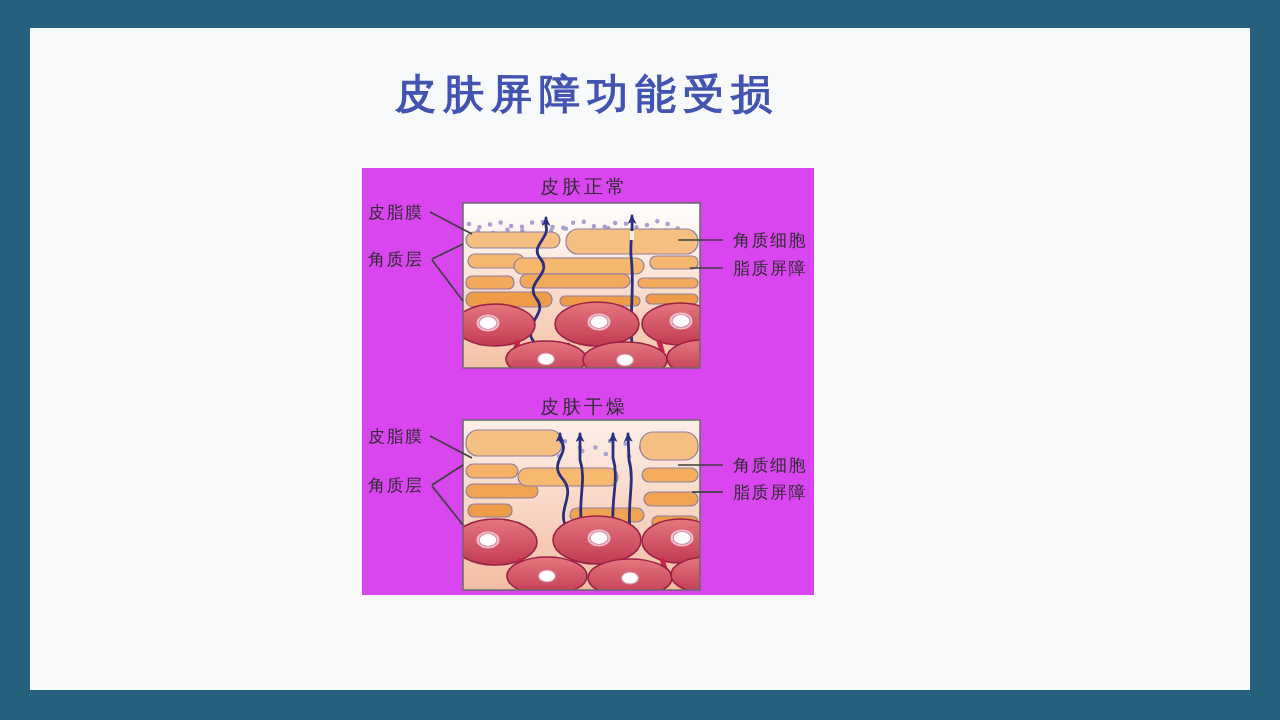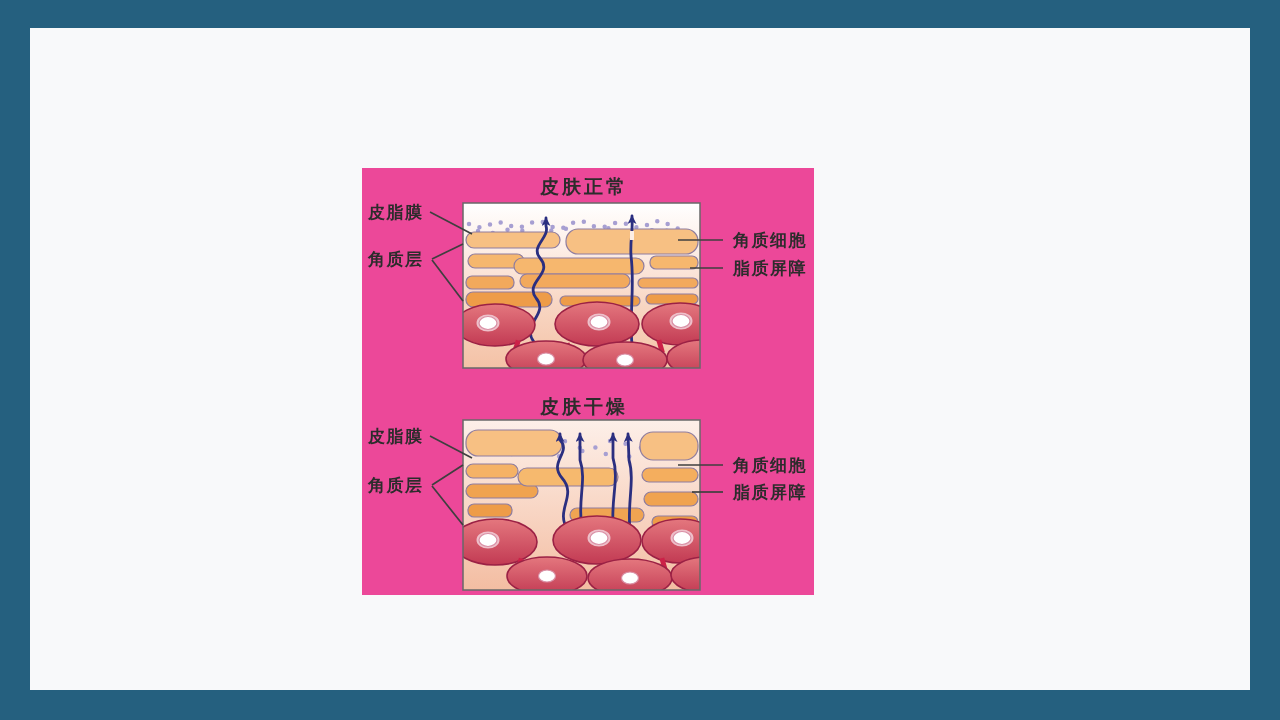--- a/index.html
+++ b/index.html
@@ -14,22 +14,21 @@
   }
   .slide-title{
     position:absolute;left:0;top:44px;width:1114px;margin:0;
     text-align:center;
     font-size:41px;line-height:1.1;font-weight:700;
     letter-spacing:7px;
     color:#4253b2;
   }
   .figure{
     position:absolute;left:332px;top:140px;width:452px;height:427px;
-    background:#ec4899;
-    font-weight:bold;
+    background:#d946ef;
   }
   .figure svg{position:absolute;left:0;top:0;}
   text.ptitle{
     font-family:"Liberation Serif","DejaVu Serif",serif;
     font-size:19px;letter-spacing:3px;fill:#2c2c2c;
   }
   text.lbl{
     font-family:"Liberation Serif","DejaVu Serif",serif;
     font-size:17px;letter-spacing:1.5px;fill:#2c2c2c;
   }
@@ -41,20 +40,21 @@
   .cell{fill:url(#cg);stroke:#9b2145;stroke-width:1.6;}
   .nuc-ring{fill:none;stroke:#eec0ca;stroke-width:3;}
   .nuc{fill:#ffffff;stroke:#d98fa5;stroke-width:1.2;}
   .bridge{fill:#cc2148;}
 </style>
 </head>
 <body>
 
 <div class="canvas">
 
+  <h1 class="slide-title">皮肤屏障功能受损</h1>
 
   <div class="figure">
     <svg width="452" height="427" viewBox="0 0 452 427">
       <defs>
         <linearGradient id="g1" x1="0" y1="0" x2="0" y2="1">
           <stop offset="0" stop-color="#ffffff"></stop>
           <stop offset="0.28" stop-color="#fdeee6"></stop>
           <stop offset="0.62" stop-color="#f8d6c3"></stop>
           <stop offset="1" stop-color="#f4c2a6"></stop>
         </linearGradient>

